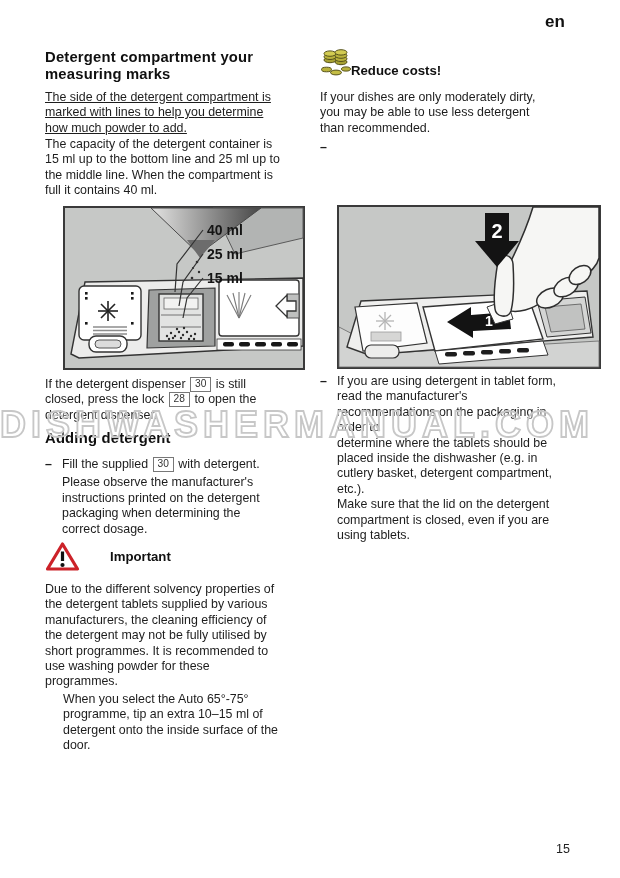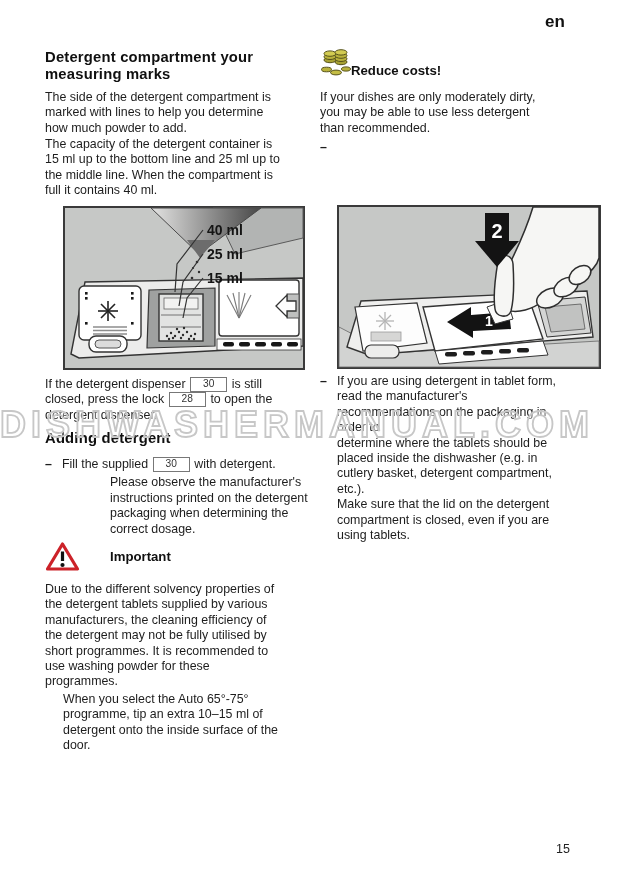--- a/index.html
+++ b/index.html
@@ -8,39 +8,39 @@
     font-family:"Liberation Sans",sans-serif;overflow:hidden;
   }
   .abs{position:absolute;}
   .body-text{font-size:12.4px;line-height:15.4px;color:#1d1d1d;white-space:pre-line;margin:0;}
   .h-main{font-size:14.8px;line-height:17px;font-weight:bold;color:#101010;white-space:pre-line;margin:0;letter-spacing:.2px;}
   .h-small{font-size:13.2px;font-weight:bold;color:#101010;}
   .lang{left:545px;top:12px;font-size:17px;font-weight:bold;color:#111;}
   .pagenum{left:556px;top:830px;font-size:12.5px;color:#222;margin-top:12px;}
   .refbox{
     display:inline-block;border:1px solid #777;background:#fff;color:#333;
-    font-size:10.2px;line-height:12.5px;padding:0 12px;vertical-align:1px;margin:0 1px;
+    font-size:10.2px;line-height:12.5px;padding:0 4px;vertical-align:1px;margin:0 1px;
   }
   .bullet{display:flex;}
   .dash{font-weight:bold;width:17px;flex:none;font-size:12.4px;line-height:15.4px;color:#1d1d1d;}
   .fig{margin:0;padding:0;line-height:0;}
   .fig svg{display:block;}
   svg text{font-family:"Liberation Sans",sans-serif;}
   .imp-head{display:flex;align-items:center;gap:30px;}
   .tip-head{display:flex;align-items:flex-end;gap:0;}
   .watermark{
     top:404px;left:0;width:520px;text-align:center;white-space:nowrap;
     font-size:36px;font-weight:bold;letter-spacing:5px;
     color:rgba(255,255,255,0.35);
     -webkit-text-stroke:1.8px #c7c7c7;
     z-index:6;pointer-events:none;
   }
   
   #h1{left:45px;top:49px;width:280px;}
-  #p1{left:45px;top:90px;width:280px;}
+  #p1{left:45px;top:90px;width:280px;text-decoration:underline;}
   #p2{left:45px;top:137px;width:280px;}
   #fig1{left:63px;top:206px;}
   #p3{left:45px;top:377px;width:280px;}
   #h2{left:45px;top:430px;width:280px;}
   #b1{left:45px;top:457px;width:280px;}
   #imp{left:45px;top:541px;}
   #imp-para{left:45px;top:582px;width:280px;}
   #note{left:63px;top:692px;width:262px;}
   
   #tip{left:320px;top:46px;}
@@ -187,21 +187,21 @@
 <p id="p3" class="abs body-text"><span>If the detergent dispenser </span><span class="refbox">30</span><span> is still
 closed, press the lock </span><span class="refbox">28</span><span> to open the
 detergent dispenser.</span></p>
 
 <h2 id="h2" class="abs h-main">Adding detergent</h2>
 
 <div id="b1" class="abs bullet">
   <span class="dash">–</span>
   <div>
     <p class="body-text"><span>Fill the supplied </span><span class="refbox">30</span><span> with detergent.</span></p>
-    <p class="body-text" style="margin-top:3px;margin-left:48px;">Please observe the manufacturer's
+    <p class="body-text" style="margin-top:3px;">Please observe the manufacturer's
 instructions printed on the detergent
 packaging when determining the
 correct dosage.</p>
   </div>
 </div>
 
 <div id="imp" class="abs imp-head">
   <svg width="35" height="31" viewBox="0 0 35 31">
     <path d="M17.5 3 L32.5 28 L2.5 28 Z" fill="#ffffff" stroke="#cc2229" stroke-width="3.2" stroke-linejoin="round"></path>
     <rect x="15.9" y="10.5" width="3.2" height="9.5" fill="#111"></rect>

